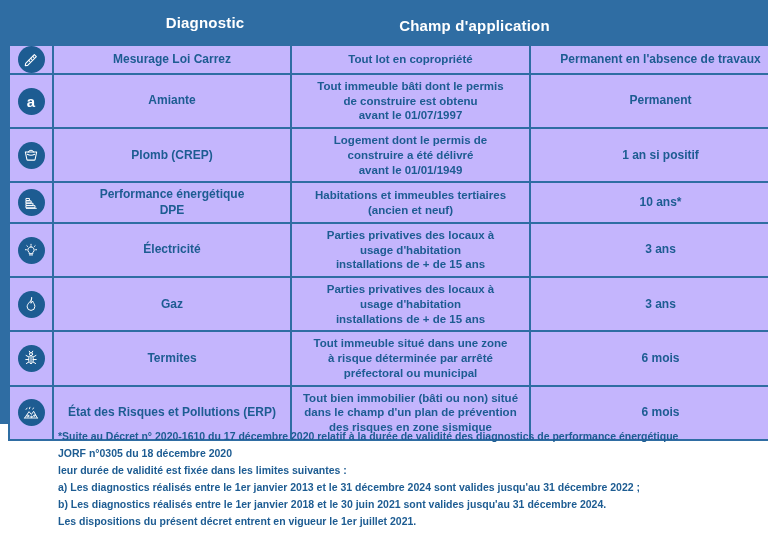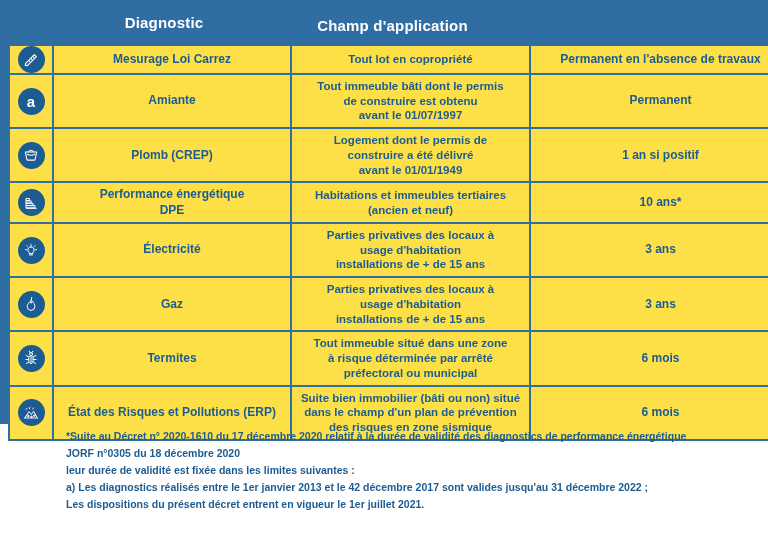--- a/index.html
+++ b/index.html
@@ -30,20 +30,21 @@
   }
   
   .header-row {
     position: absolute;
     left: 0;
     top: 0;
     width: 616px;
     height: 44px;
     display: flex;
     align-items: center;
+    gap: 41px;
   }
   .h-icon-col { width: 50px; flex: 0 0 50px; }
   .h-diag { width: 228px; flex: 0 0 228px; }
   .h-champ { width: 229px; flex: 0 0 229px; margin-top: 6px; }
   .h-valid { width: 253px; flex: 0 0 253px; }
   .header-cell {
     color: #ffffff;
     font-size: 15px;
     font-weight: bold;
     text-align: center;
@@ -53,21 +54,21 @@
   .table {
     position: absolute;
     left: 8px;
     top: 44px;
     width: 752px;
     border-collapse: collapse;
     table-layout: fixed;
   }
   .table td {
     border: 2px solid #2f6da3;
-    background: #fde047;
+    background: #c4b5fd;
     color: #1d5c92;
     font-size: 11.5px;
     font-weight: bold;
     text-align: center;
     vertical-align: middle;
     padding: 4px 4px;
     line-height: 1.28;
   }
   td.icon-cell {
     width: 42px;
@@ -100,21 +101,21 @@
   .footnote {
     position: absolute;
     left: 58px;
     top: 428px;
     width: 700px;
     color: #1d5c92;
     font-size: 10.5px;
     font-weight: bold;
     line-height: 1.62;
   }
-  .footnote div { white-space: nowrap; margin-left: 8px; }
+  .footnote div { white-space: nowrap; }
 </style>
 </head>
 <body>
 
 <div class="page">
 
   <div class="blue-panel"></div>
 
   <div class="header-row">
     <div class="h-icon-col"></div>
@@ -266,31 +267,32 @@
               <path d="M2.5 19.5 L9 10 l3.6 4.2 L16 9.4 l5.5 10.1"></path>
               <circle cx="7.3" cy="16.4" r="1.5"></circle>
               <circle cx="12.6" cy="17.7" r="1.1"></circle>
               <circle cx="17" cy="16" r="1.2"></circle>
               <path d="M4.6 6.6 L6.2 4.6 M9.6 5.6 L10.4 3.4 M14.4 6 L16.2 4.4"></path>
             </svg>
           </span>
         </td>
         <td class="diag-cell erp-diag">État des Risques et Pollutions (ERP)</td>
         <td class="champ-cell">
-          <span>Suite bien immobilier (bâti ou non) situé</span><br>
+          <span>Tout bien immobilier (bâti ou non) situé</span><br>
           <span>dans le champ d'un plan de prévention</span><br>
           <span>des risques en zone sismique</span>
         </td>
         <td class="valid-cell">6 mois</td>
       </tr>
 
     </tbody>
   </table>
 
   <div class="footnote">
     <div>*Suite au Décret n° 2020-1610 du 17 décembre 2020 relatif à la durée de validité des diagnostics de performance énergétique</div>
     <div>JORF n°0305 du 18 décembre 2020</div>
     <div>leur durée de validité est fixée dans les limites suivantes :</div>
-    <div>a) Les diagnostics réalisés entre le 1er janvier 2013 et le 42 décembre 2017 sont valides jusqu'au 31 décembre 2022 ;</div>
+    <div>a) Les diagnostics réalisés entre le 1er janvier 2013 et le 31 décembre 2024 sont valides jusqu'au 31 décembre 2022 ;</div>
+    <div>b) Les diagnostics réalisés entre le 1er janvier 2018 et le 30 juin 2021 sont valides jusqu'au 31 décembre 2024.</div>
     <div>Les dispositions du présent décret entrent en vigueur le 1er juillet 2021.</div>
   </div>
 
 </div>
 
 </body></html>

